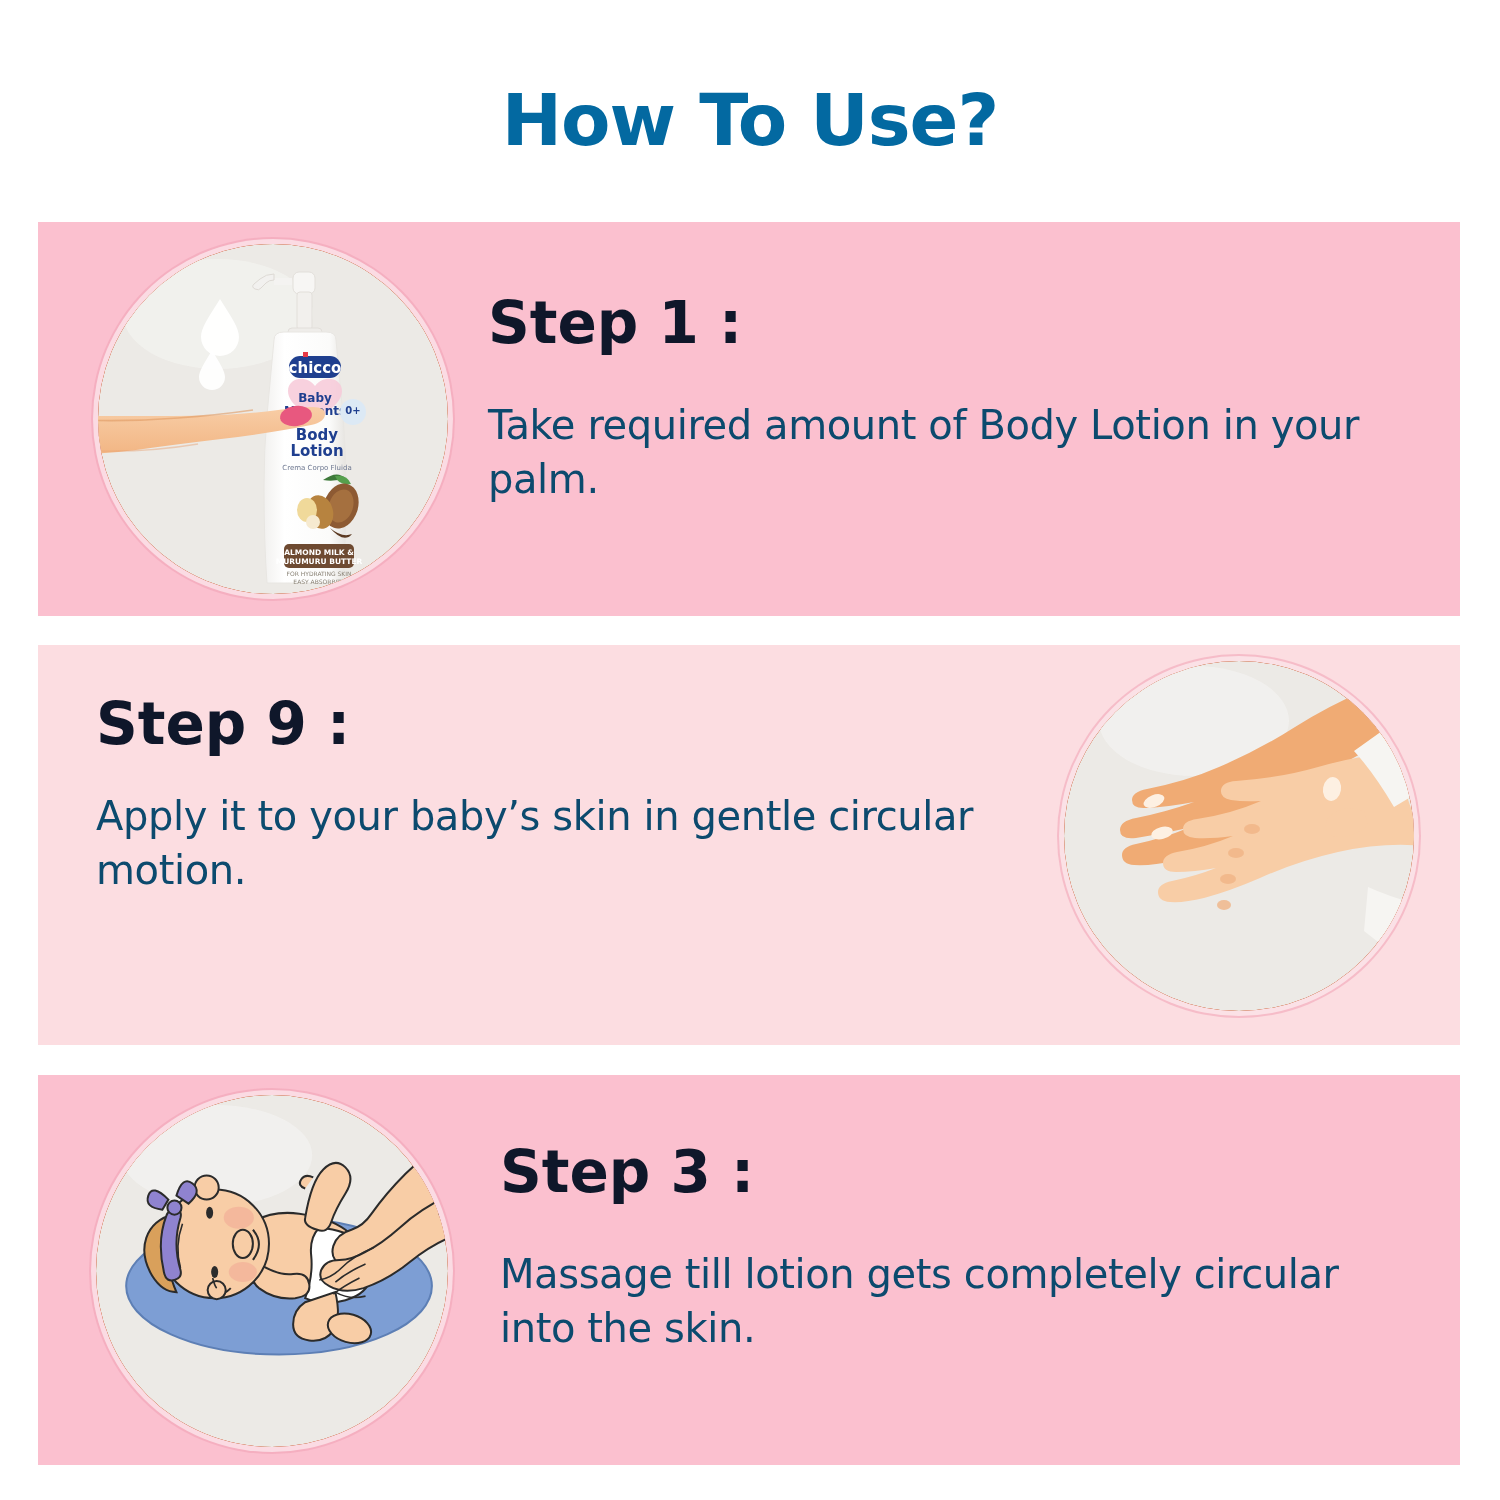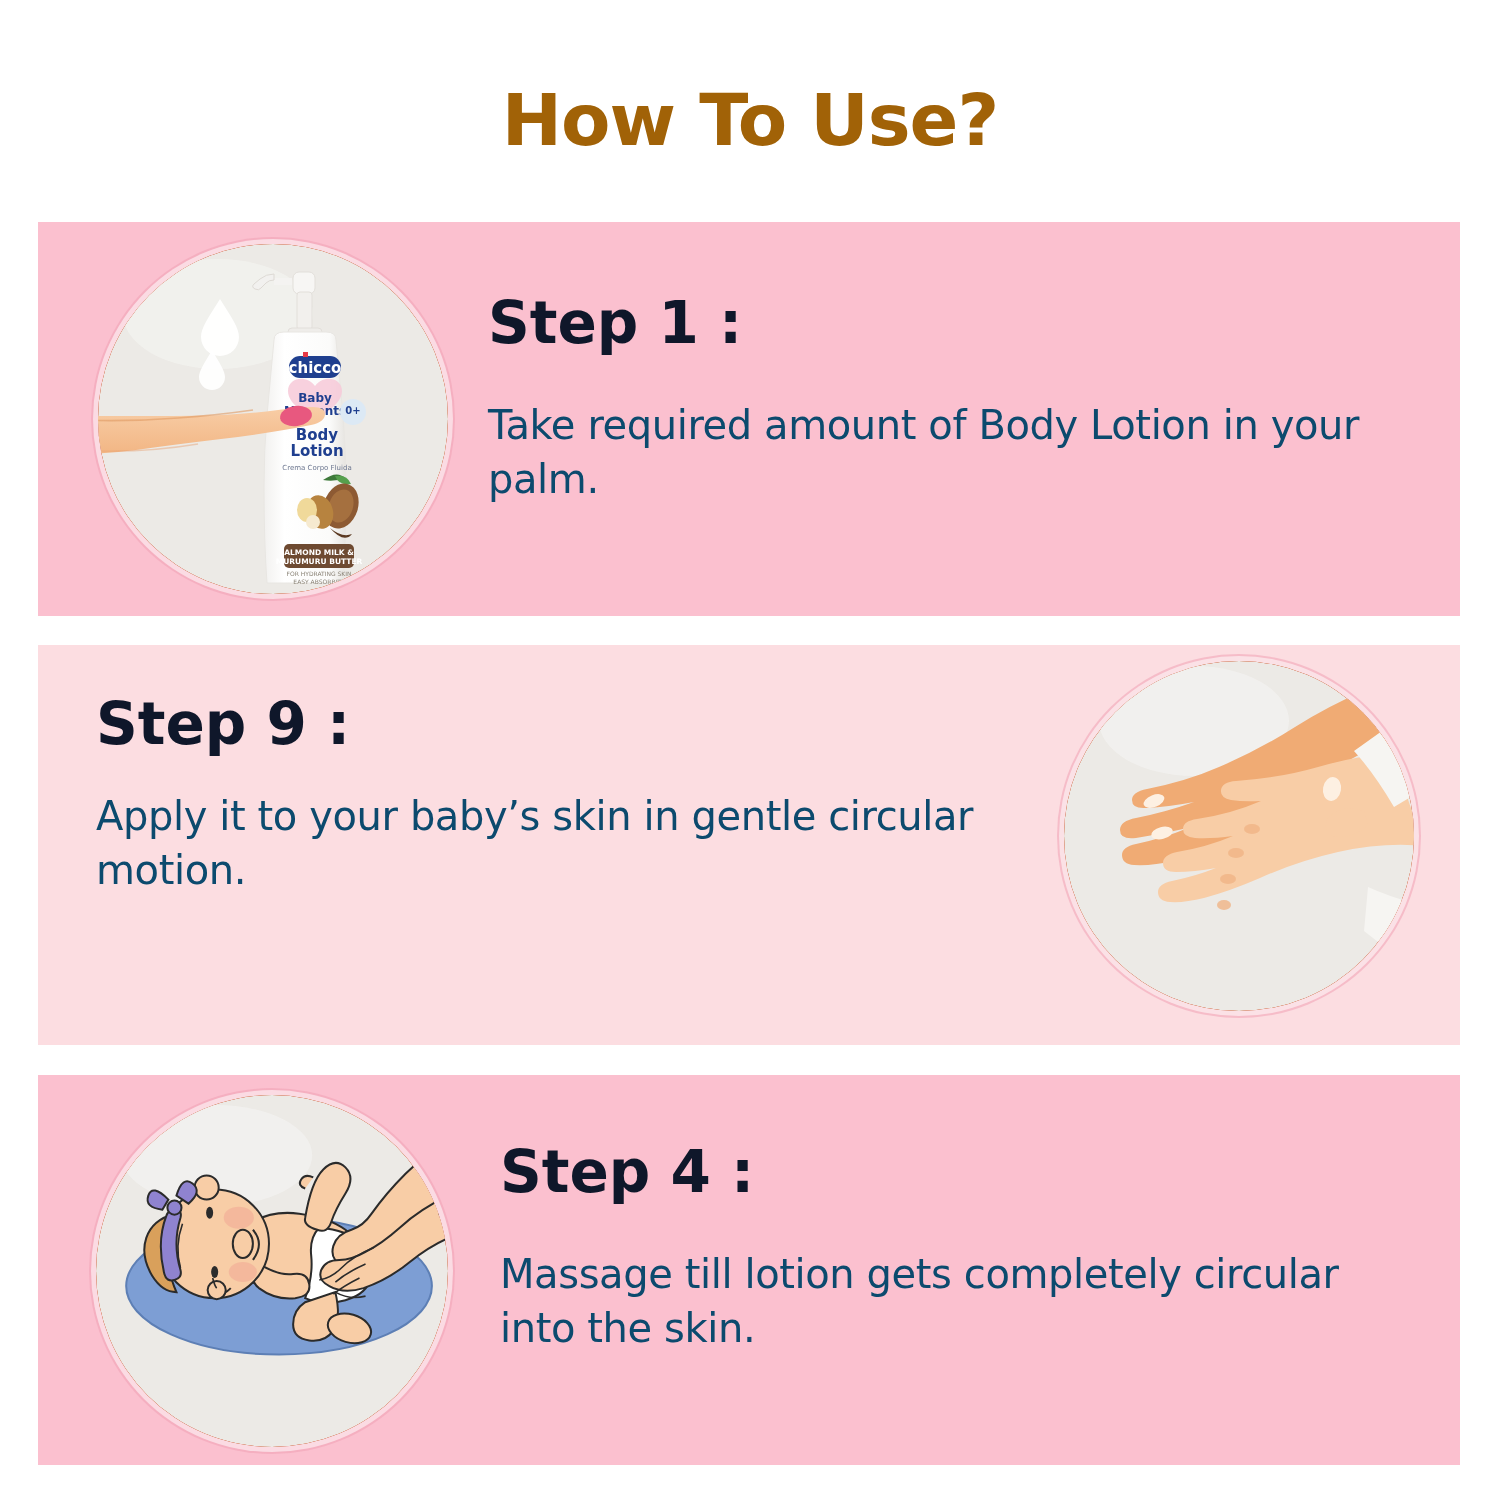--- a/index.html
+++ b/index.html
@@ -13,21 +13,21 @@
 
   
   #page-title{
     position:absolute;
     top:78px; left:0; width:1500px;
     text-align:center;
     font-family:"DejaVu Sans", sans-serif;
     font-weight:bold;
     font-size:72px;
     letter-spacing:-1px;
-    color:#a16207;
+    color:#0369a1;
   }
 
   
   .panel{
     position:absolute;
     left:38px; width:1422px;
     overflow:hidden;
   }
   #panel-1{ top:222px;  height:394px; background:#fbc0cf; }
   #panel-2{ top:645px;  height:400px; background:#fcdde1; }
@@ -270,18 +270,18 @@
           <path d="M360 48 q-30 8 -52 30 q-20 20 -34 40 q-8 12 -20 16 q-14 4 -18 16 q-4 14 10 20 q16 6 34 -4 q18 -10 36 -28 q18 -18 44 -30 z" fill="#f8cda6" stroke="#2b2b2b" stroke-width="2"></path>
           <path d="M360 96 q-34 14 -58 36 q-18 16 -34 24 q-14 8 -26 8 q-14 0 -18 10 q-4 10 8 16 q14 8 34 2 q24 -8 46 -26 q22 -18 48 -28 z" fill="#f8cda6" stroke="#2b2b2b" stroke-width="2"></path>
           <path d="M276 152 q-20 8 -32 20 q-10 10 -22 12" fill="none" stroke="#2b2b2b" stroke-width="1.6"></path>
           <path d="M268 168 q-18 8 -30 18" fill="none" stroke="#2b2b2b" stroke-width="1.6"></path>
           <path d="M262 182 q-16 8 -26 16" fill="none" stroke="#2b2b2b" stroke-width="1.6"></path>
         </g>
       </svg>
     </div>
 
     <div class="text-block" id="text-3">
-      <div class="step-label">Step 4 :</div>
+      <div class="step-label">Step 3 :</div>
       <div class="step-body">Massage till lotion gets completely circular into the skin.</div>
     </div>
 
   </div>
 </section>
 
 </body></html>

